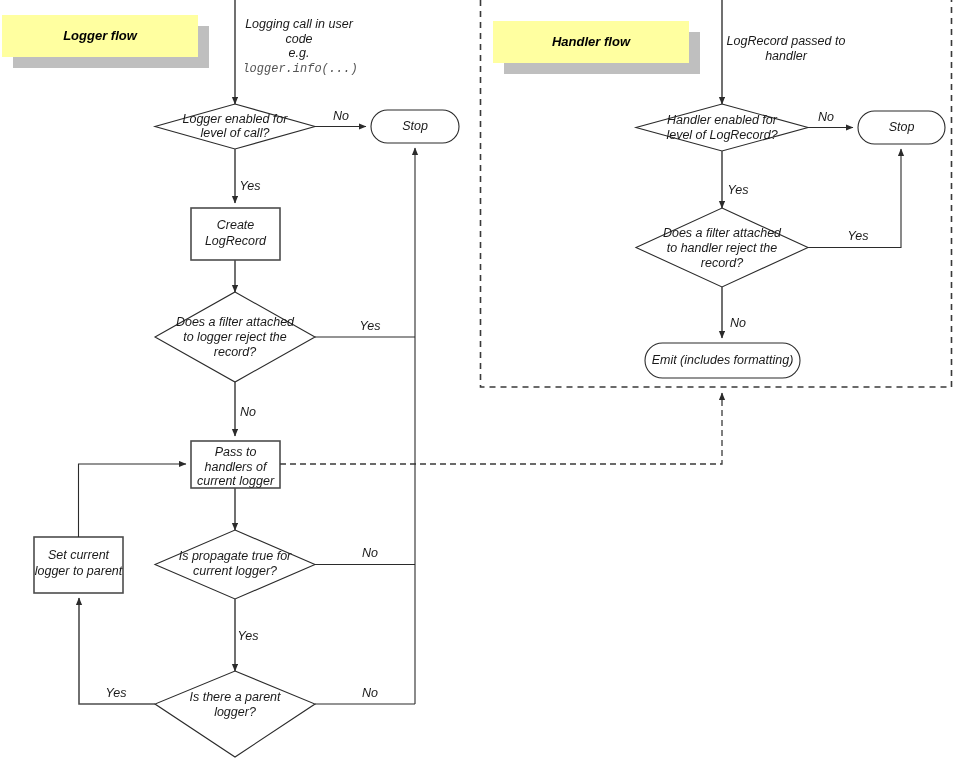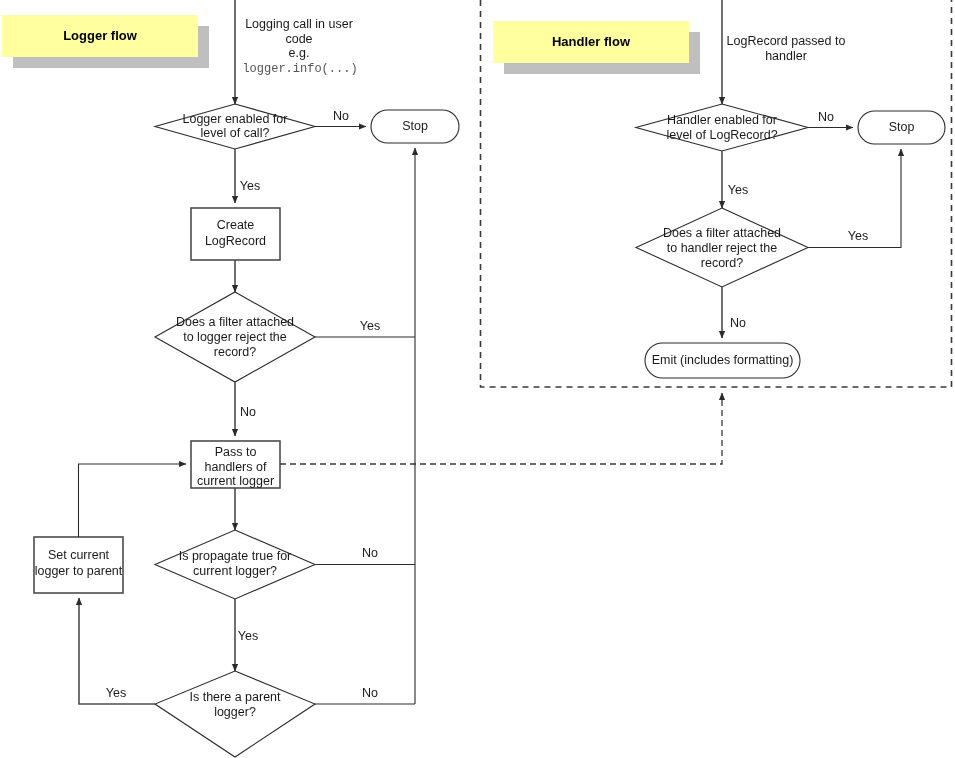--- a/index.html
+++ b/index.html
@@ -7,20 +7,21 @@
     padding: 0;
     background: #ffffff;
   }
   #canvas {
     position: relative;
     width: 955px;
     height: 758px;
     background: #ffffff;
     font-family: "Liberation Sans", sans-serif;
     overflow: hidden;
+    font-style: italic;
   }
   svg#diagram {
     position: absolute;
     left: 0;
     top: 0;
     width: 955px;
     height: 758px;
   }
   .node-text {
     font-family: "Liberation Sans", sans-serif;

